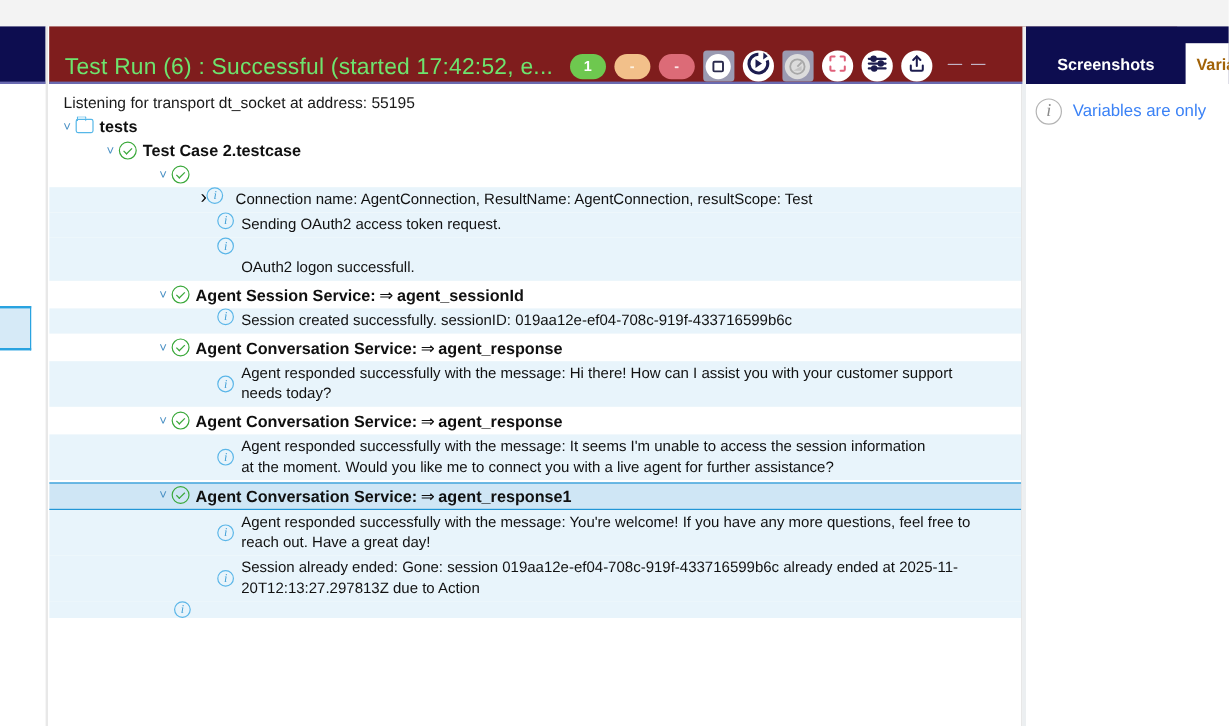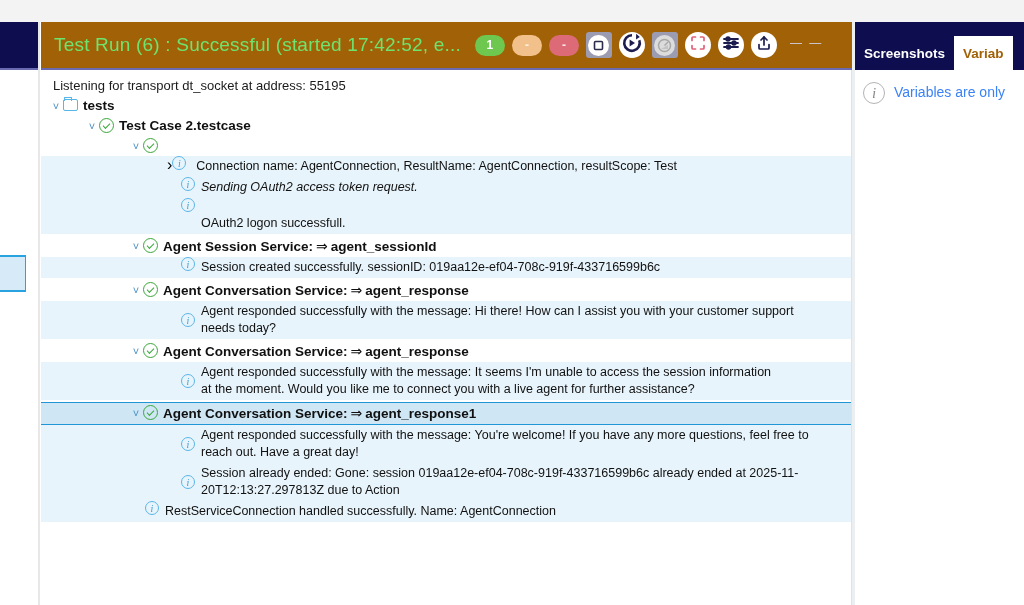--- a/index.html
+++ b/index.html
@@ -19,22 +19,22 @@
     position:absolute; left:0; top:255px; width:26px; height:37px;
     background:#d6eaf7; border-top:2px solid #29a3e0; border-bottom:2px solid #29a3e0;
     border-right:1px solid #29a3e0;
   }
   .rail-divider { position:absolute; left:38px; top:22px; width:2px; height:583px; background:#e8e8e8; }
 
   
   .main-panel { position:absolute; left:41px; top:22px; width:811px; height:583px; background:#ffffff; }
   .titlebar {
     position:absolute; left:41px; top:22px; width:940px; height:48px;
-    background:#a16207; border-bottom:2px solid #6a6ab0;
-    display:flex; align-items:center;
+    background:#7f1d1d; border-bottom:2px solid #6a6ab0;
+    display:flex; align-items:flex-end;
   }
   .run-title {
     color:#6ee36e; font-size:19px; letter-spacing:.2px;
     margin-left:13px; white-space:nowrap; overflow:hidden;
   }
   .toolbar { display:flex; align-items:center; gap:7px; margin-left:14px; }
 
   .pill {
     width:30px; height:21px; border-radius:11px;
     display:flex; align-items:center; justify-content:center;
@@ -114,21 +114,21 @@
   }
 
   
   .right-panel { position:absolute; left:855px; top:22px; width:169px; height:583px; background:#ffffff; }
   .right-tabs {
     position:absolute; left:855px; top:22px; width:169px; height:48px;
     background:#0d0d50; display:flex; align-items:flex-end;
   }
   .rtab {
     color:#ffffff; font-size:13.5px; font-weight:bold; padding:0 9px;
-    height:34px; display:flex; align-items:center; white-space:nowrap;
+    height:34px; display:flex; align-items:center; white-space:nowrap;margin-left:17px;
   }
   .rtab.active { background:#ffffff; color:#a16207; }
   .right-body { position:absolute; left:855px; top:70px; width:169px; height:535px; background:#fff; display:flex; align-items:flex-start; padding:12px 0 0 8px; gap:9px; }
   .right-body .rtext { font-size:14px; color:#3b82f6; line-height:20px; white-space:nowrap; }
   .panel-divider { position:absolute; left:852px; top:22px; width:3px; height:583px; background:#eceff1; }
 </style>
 </head>
 <body>
 
 <div class="app">
@@ -236,21 +236,21 @@
       <div class="twisty">˅</div>
       <span class="ico check"></span>
     </div>
     <div class="msgrow" style="padding-left:126px;">
       <div class="twisty">›</div>
       <span class="info">i</span>
       <span class="mtext" style="padding-left:10px; max-width:690px;">Connection name: AgentConnection, ResultName: AgentConnection, resultScope: Test</span>
     </div>
     <div class="msgrow" style="padding-left:140px;">
       <span class="info">i</span>
-      <span class="mtext" style="padding-left:6px; max-width:680px;font-style:italic;">Sending OAuth2 access token request.</span>
+      <span class="mtext" style="padding-left:6px; max-width:680px;">Sending OAuth2 access token request.</span>
     </div>
     <div class="msgrow" style="padding-left:140px;">
       <span class="info">i</span>
       <span class="mtext" style="padding-left:6px; max-width:680px;margin-top:15px;">OAuth2 logon successfull.</span>
     </div>
 
     <div class="row" style="padding-left:88px; margin-top:2px;">
       <div class="twisty">˅</div>
       <span class="ico check"></span>
       <span class="node-label">
@@ -297,21 +297,20 @@
       <span class="info">i</span>
       <span class="mtext" style="padding-left:6px; width:620px;">Agent responded successfully with the message: You're welcome! If you have any more questions, feel free to reach out. Have a great day!</span>
     </div>
     <div class="msgrow" style="padding-left:140px; align-items:center;">
       <span class="info">i</span>
       <span class="mtext" style="padding-left:6px; width:616px;">Session already ended: Gone: session 019aa12e-ef04-708c-919f-433716599b6c already ended at 2025-11-20T12:13:27.297813Z due to Action</span>
     </div>
 
     <div class="msgrow" style="padding-left:104px;">
       <span class="info">i</span>
-      <span class="mtext" style="padding-left:6px; max-width:700px;">RestServiceConnection handled successfully.  Name: AgentConnection</span>
     </div>
 
   </div>
 
   <div class="panel-divider"></div>
   <div class="right-panel"></div>
   <div class="right-tabs">
     <div class="rtab">Screenshots</div>
     <div class="rtab active">Variab</div>
   </div>

